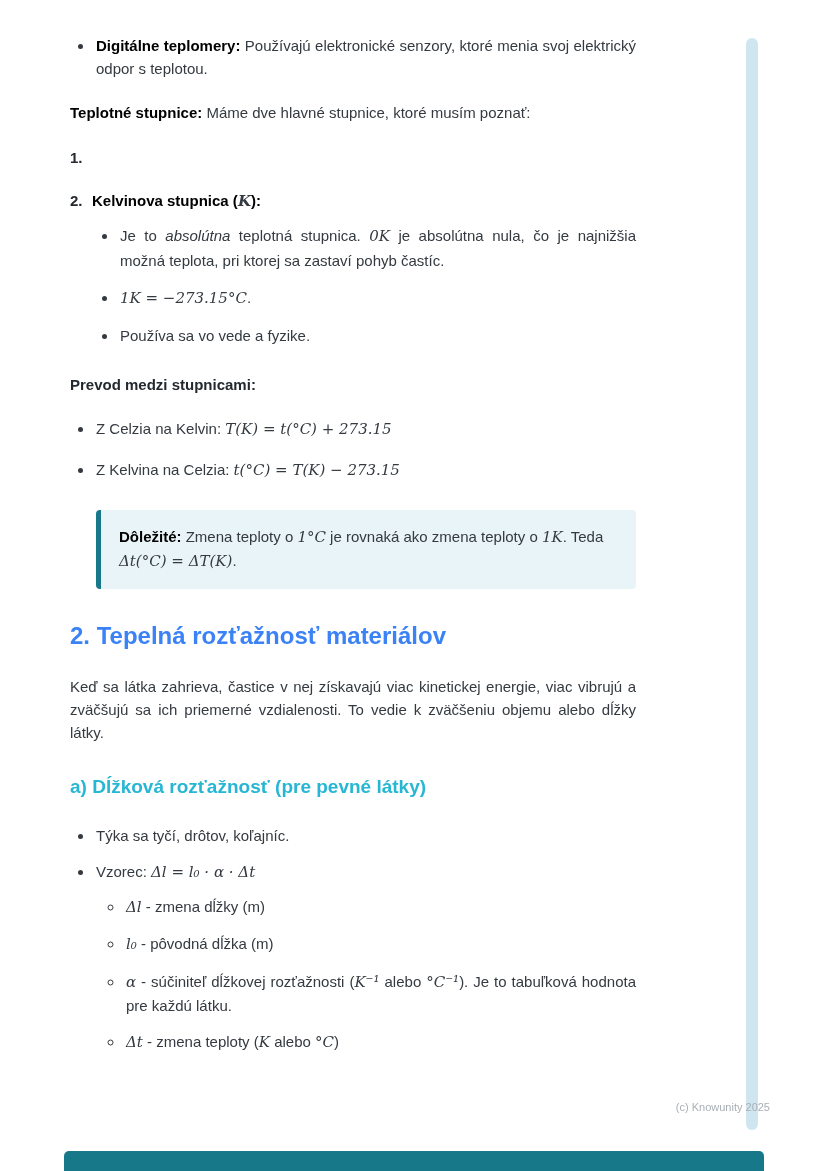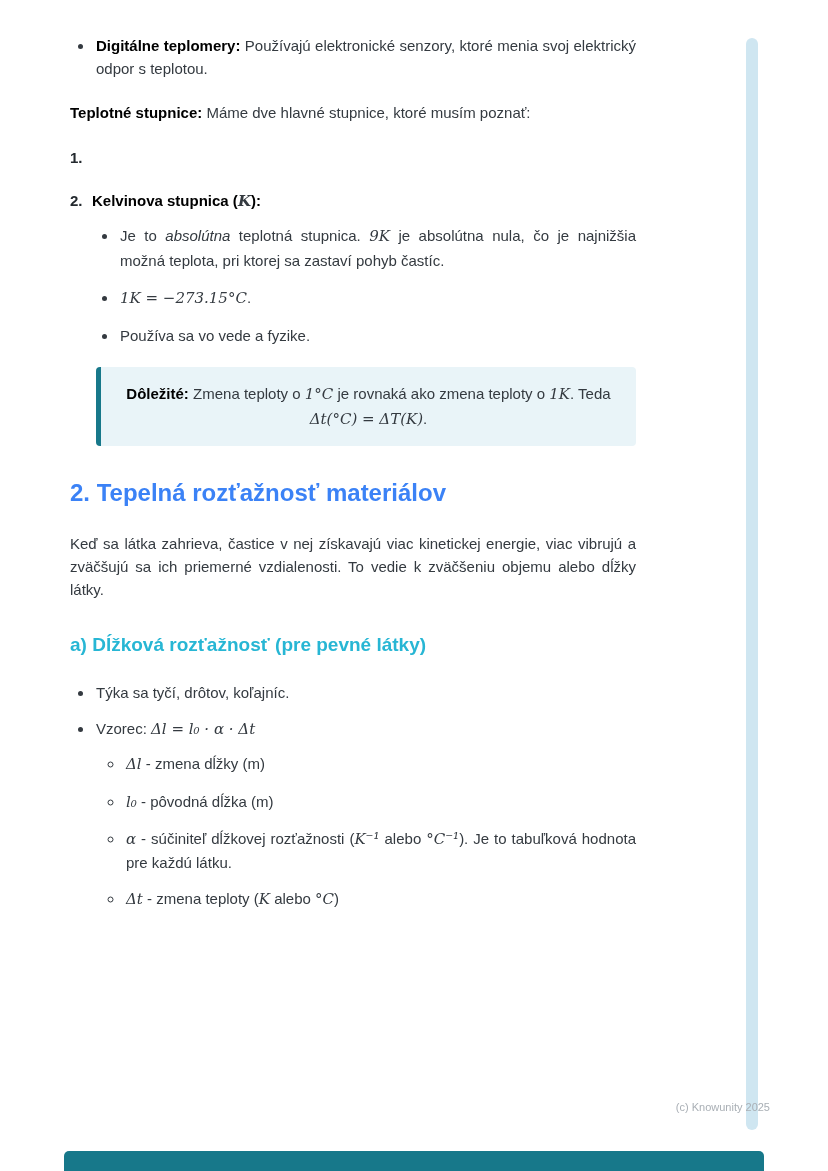--- a/index.html
+++ b/index.html
@@ -34,21 +34,21 @@
 
   .heading-bold { font-weight:700; color:#23292e; margin:26px 0 20px; }
 
   ul.convlist { list-style:disc; padding-left:24px; margin-bottom:28px; }
   ul.convlist > li { margin-bottom:17px; padding-left:2px; }
 
   .callout {
     margin-left:26px; background:#e9f4f8;
     border-left:5px solid #17788a; border-radius:4px;
     padding:15px 18px; margin-bottom:32px;
-    text-align:center;
+    text-align:left;
   }
 
   h2.section { color:#3b82f6; font-size:24px; font-weight:700; margin:4px 0 24px; line-height:1.25; }
   .section-para { text-align:justify; margin-bottom:28px; }
   h3.subsection { color:#27b6d4; font-size:19px; font-weight:700; margin:0 0 22px; }
 
   ul.explist { list-style:disc; padding-left:24px; margin-bottom:16px; }
   ul.explist > li { margin-bottom:13px; padding-left:2px; }
   ul.varlist { list-style:circle; padding-left:28px; margin-top:11px; }
   ul.varlist > li { margin-bottom:13px; padding-left:2px; text-align:justify; }
@@ -89,33 +89,42 @@
   </div>
 
   <div class="olitem">
     <span class="olnum">2.</span>
     <div class="olbody">
       <div>
         <span class="b">Kelvinova stupnica (</span><span class="math mb">K</span><span class="b">):</span>
       </div>
       <ul class="sublist">
         <li>
-          <span>Je to </span><span class="it">absolútna</span><span> teplotná stupnica. </span><span class="math">9K</span><span> je absolútna nula, čo je najnižšia možná teplota, pri ktorej sa zastaví pohyb častíc.</span>
+          <span>Je to </span><span class="it">absolútna</span><span> teplotná stupnica. </span><span class="math">0K</span><span> je absolútna nula, čo je najnižšia možná teplota, pri ktorej sa zastaví pohyb častíc.</span>
         </li>
         <li>
           <span class="math">1K = −273.15°C</span><span>.</span>
         </li>
         <li>
           <span>Používa sa vo vede a fyzike.</span>
         </li>
       </ul>
     </div>
   </div>
 
+  <div class="heading-bold">Prevod medzi stupnicami:</div>
 
+  <ul class="convlist">
+    <li>
+      <span>Z Celzia na Kelvin: </span><span class="math">T(K) = t(°C) + 273.15</span>
+    </li>
+    <li>
+      <span>Z Kelvina na Celzia: </span><span class="math">t(°C) = T(K) − 273.15</span>
+    </li>
+  </ul>
 
   <div class="callout">
     <span class="b">Dôležité:</span><span> Zmena teploty o </span><span class="math">1°C</span><span> je rovnaká ako zmena teploty o </span><span class="math">1K</span><span>. Teda </span><span class="math">Δt(°C) = ΔT(K)</span><span>.</span>
   </div>
 
   <h2 class="section">2. Tepelná rozťažnosť materiálov</h2>
 
   <p class="section-para">Keď sa látka zahrieva, častice v nej získavajú viac kinetickej energie, viac vibrujú a zväčšujú sa ich priemerné vzdialenosti. To vedie k zväčšeniu objemu alebo dĺžky látky.</p>
 
   <h3 class="subsection">a) Dĺžková rozťažnosť (pre pevné látky)</h3>

